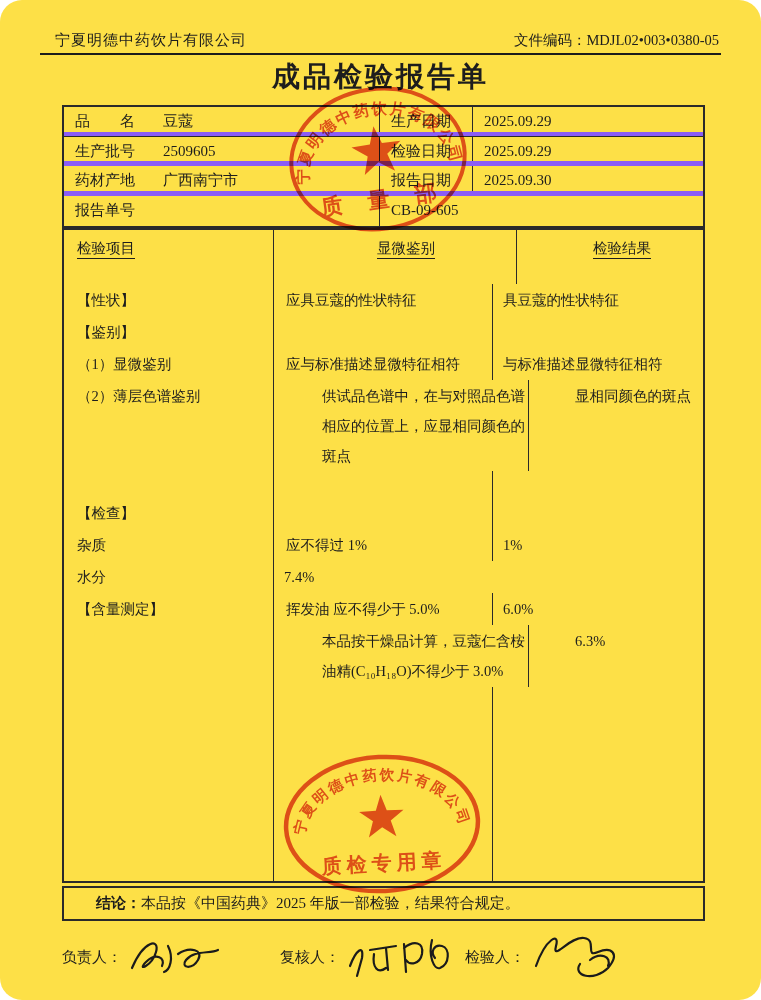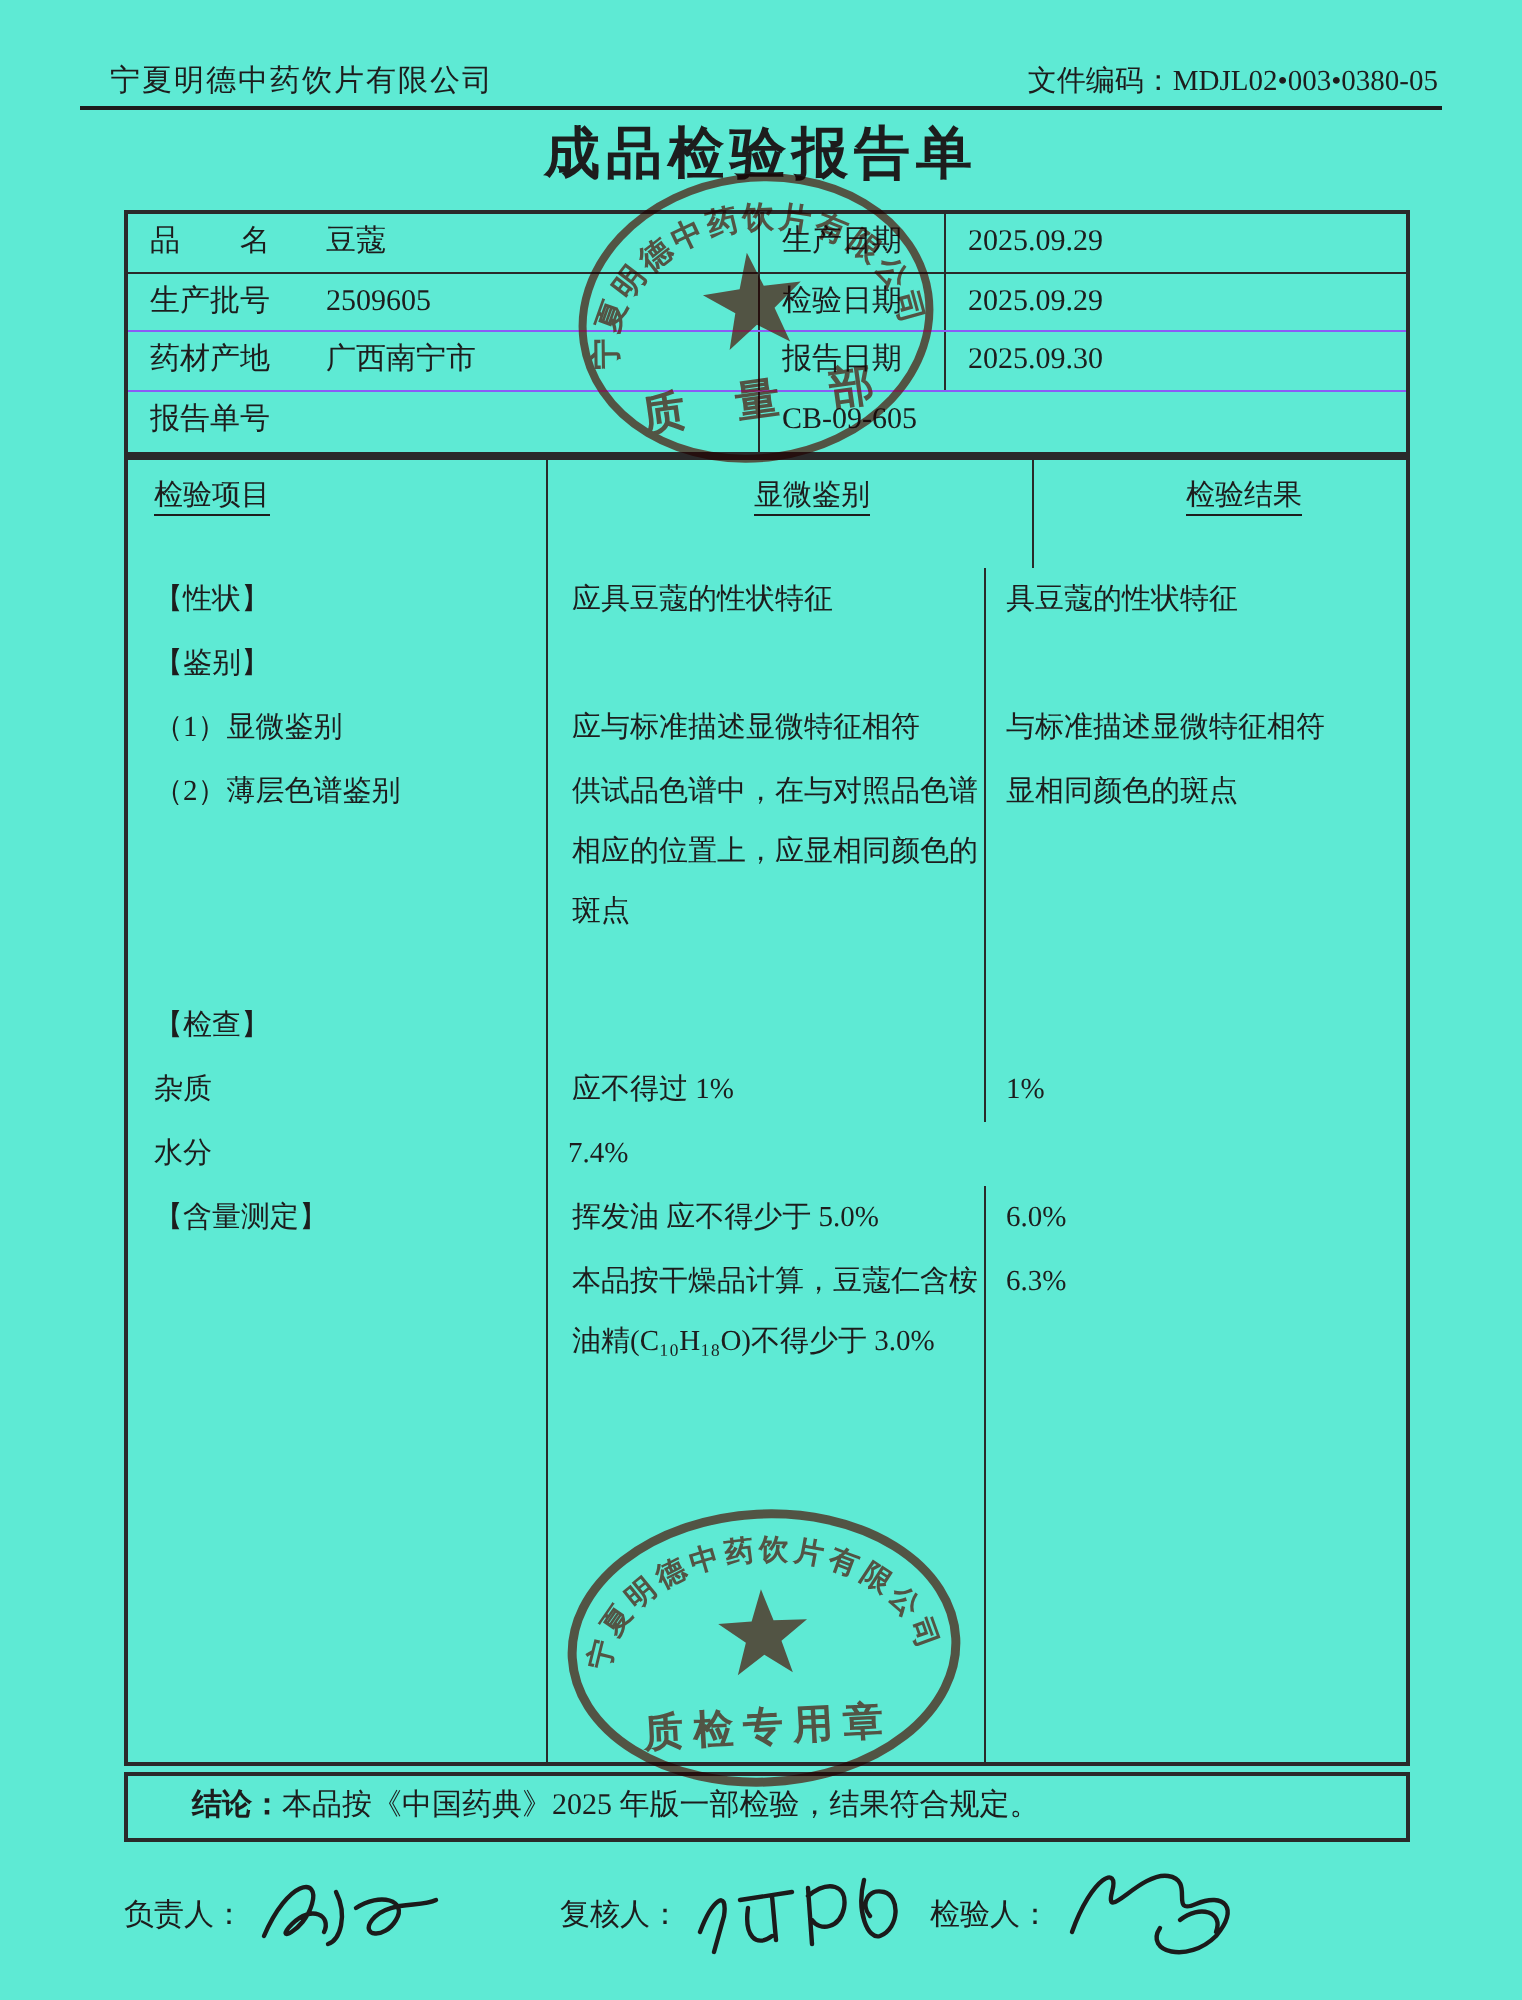--- a/index.html
+++ b/index.html
@@ -1,53 +1,53 @@
 <!DOCTYPE html>
 <html><head>
 <meta charset="utf-8">
 <style>
   * { margin:0; padding:0; box-sizing:border-box; }
   html,body { width:761px; height:1000px; }
   body {
     font-family:"Liberation Serif","DejaVu Serif",serif;
     color:#1d1d1d; background:#ffffff; position:relative; overflow:hidden;
   }
-  .page { position:absolute; inset:0; background:#5eead4; }
+  .page { position:absolute; inset:0; background:#fde047;border-radius:22px; }
 
   
   .company-name { position:absolute; left:55px; top:31px; font-size:15px; letter-spacing:1px; }
   .doc-code { position:absolute; right:42px; top:31px; font-size:14.5px; }
   .header-rule { position:absolute; left:40px; top:53px; width:681px; height:2px; background:#1c1c1c; }
   .report-title { position:absolute; left:0; top:58px; width:100%; text-align:center;
                   font-size:28px; font-weight:bold; letter-spacing:3px; }
 
   
   .info-table { position:absolute; left:62px; top:105px; width:643px;
                 border:2px solid #2a2a2a; background:transparent; }
   .info-row { display:grid; grid-template-columns:315px 93px 1fr; height:30px; line-height:29px;
-              border-bottom:1px solid #8b5cf6; font-size:15px; }
+              border-bottom:5px solid #8b5cf6; font-size:15px; }
   .info-row:last-child { border-bottom:none; grid-template-columns:315px 1fr; }
   .info-cell { padding-left:11px; overflow:hidden; white-space:nowrap; }
   .info-cell.bordered { border-left:1px solid #2a2a2a; }
   .info-row:first-child .info-cell { border-top:none; }
   .ilabel { display:inline-block; width:88px; }
 
   
   .main-table { position:absolute; left:62px; top:228px; width:643px; height:655px;
                 border:2px solid #2a2a2a; display:flex; flex-direction:column; overflow:hidden; }
   .mrow { display:grid; grid-template-columns:210px 219px 1fr; font-size:14.5px; line-height:32px; }
   .mrow .c1 { border-right:1px solid #2a2a2a; padding-left:13px; }
   .mrow .c2 { border-right:1px solid #2a2a2a; padding-left:12px; padding-right:2px; }
   .mrow .c3 { padding-left:10px; }
   .mrow.header-row { height:54px; line-height:26px;gap:24px; }
   .mrow.header-row .c1 { padding-top:5px; }
   .mrow.header-row .c2, .mrow.header-row .c3 { text-align:center; padding-top:5px; padding-left:0; }
   .col-head { text-decoration:underline; text-underline-offset:5px; text-decoration-thickness:1px; }
   .mrow.h32 { min-height:32px; }
-  .mrow.h62 { min-height:62px; }
+  .mrow.h62 { min-height:62px;gap:36px; }
   .mrow.h62 .c2 { line-height:30px; padding-top:1px; }
   .mrow.spacer { height:26px; }
   .mrow.filler { flex:1 1 auto; }
 
   
   .conclusion { position:absolute; left:62px; top:886px; width:643px; height:35px;
                 border:2px solid #2a2a2a; font-size:15px; line-height:31px; padding-left:32px; }
   .conclusion b { font-weight:bold; }
 
   

